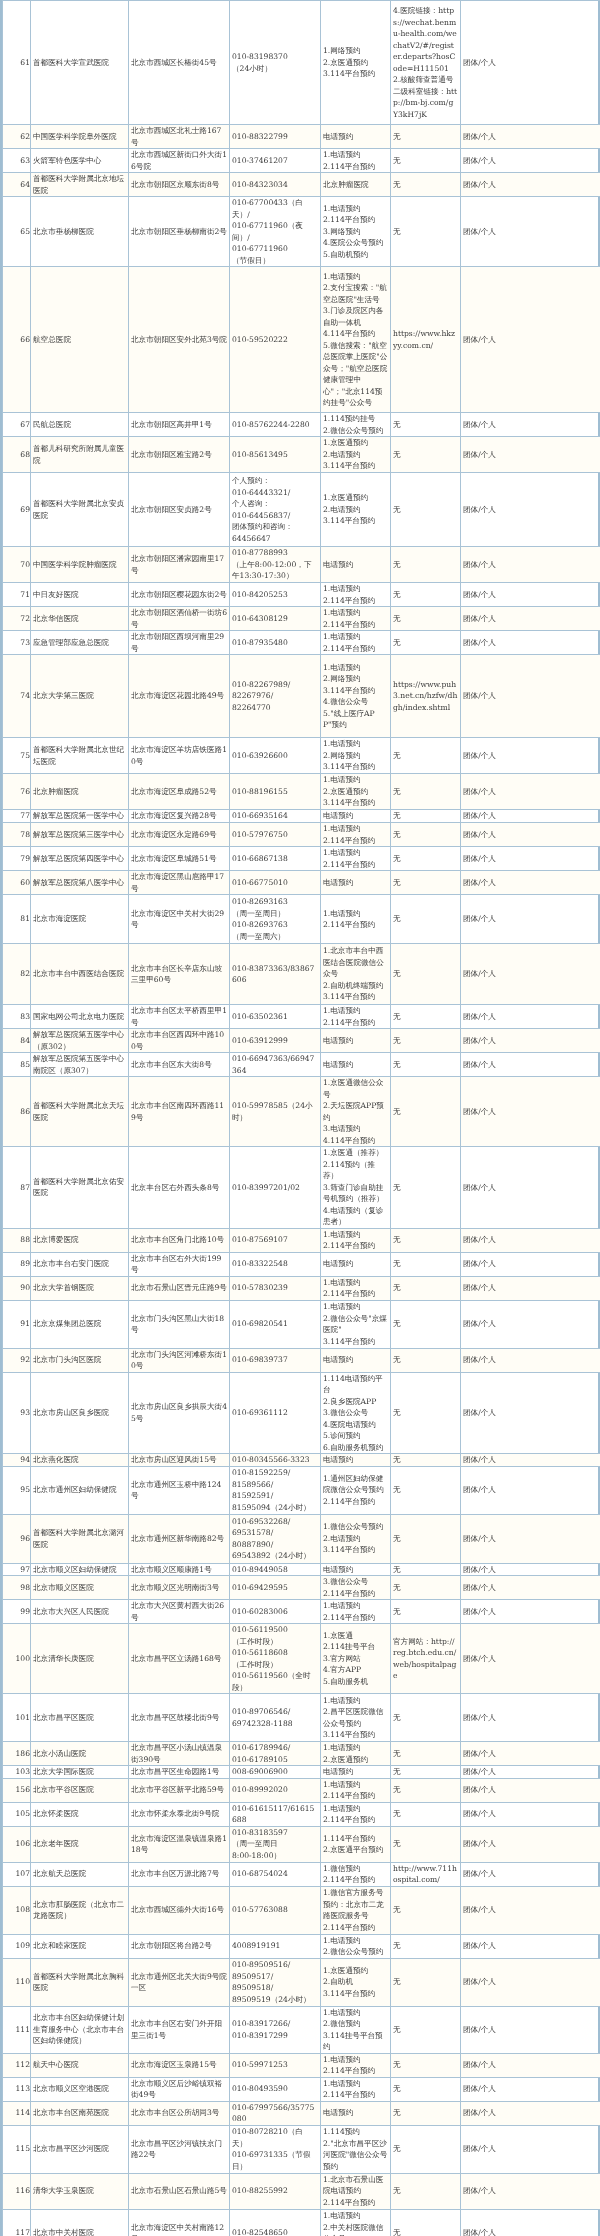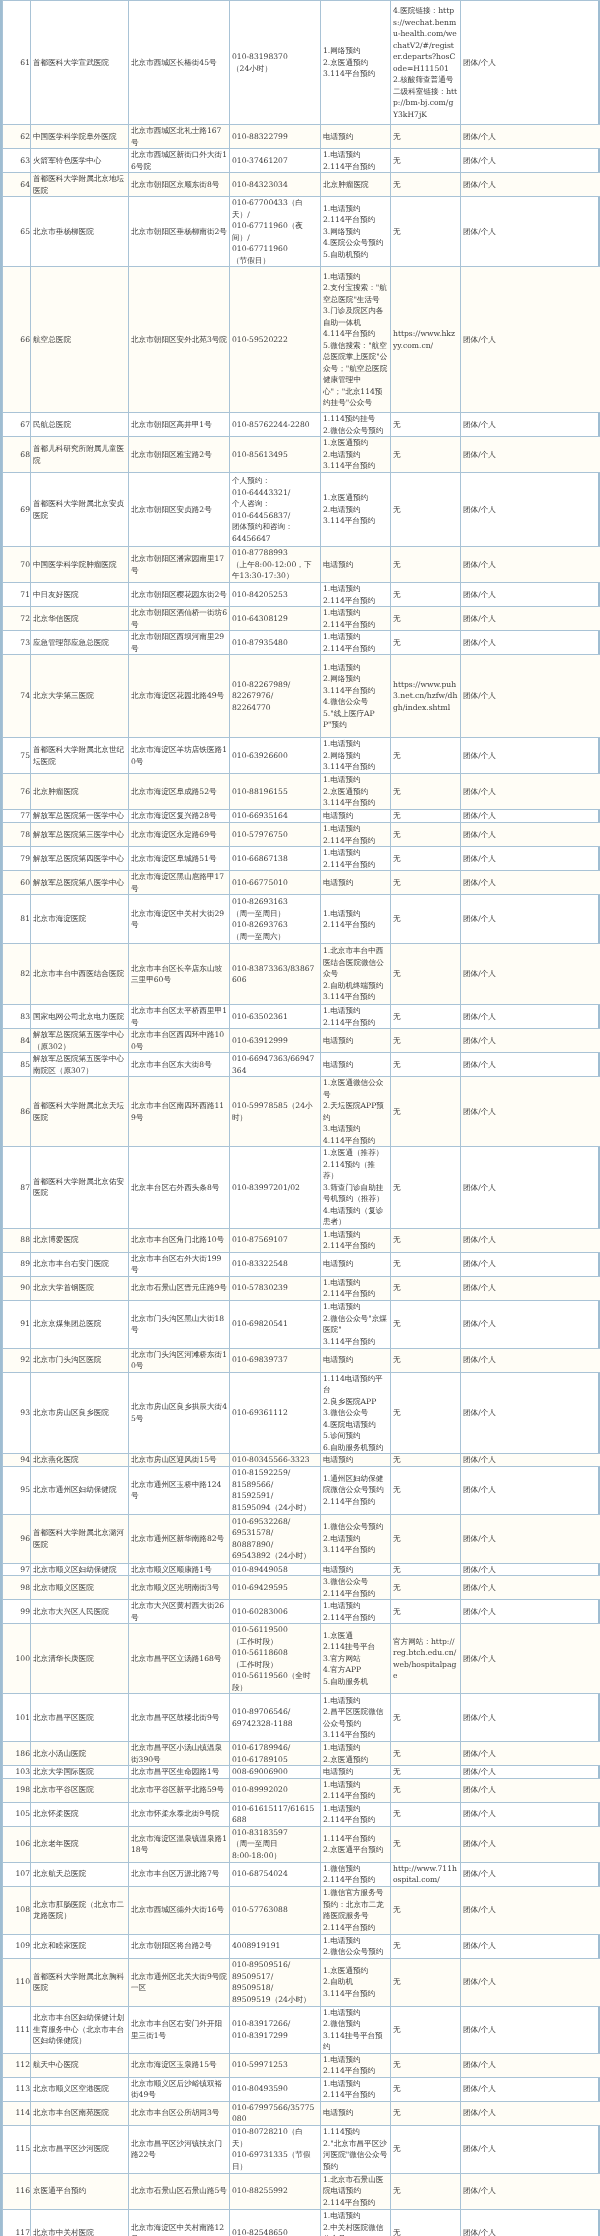--- a/index.html
+++ b/index.html
@@ -495,21 +495,21 @@
         <tr style="height: 12px;">
     <td class="num">103</td>
     <td class="pre">北京大学国际医院</td>
     <td class="pre">北京市昌平区生命园路1号</td>
     <td class="pre">008-69006900</td>
     <td class="pre">电话预约</td>
     <td class="pre">无</td>
     <td>团体/个人</td>
   </tr>
         <tr class="alt" style="height: 24px;">
-    <td class="num">198</td>
+    <td class="num">156</td>
     <td class="pre">北京市平谷区医院</td>
     <td class="pre">北京市平谷区新平北路59号</td>
     <td class="pre">010-89992020</td>
     <td class="pre">1.电话预约
 2.114平台预约</td>
     <td class="pre">无</td>
     <td>团体/个人</td>
   </tr>
         <tr style="height: 24px;">
     <td class="num">105</td>
@@ -624,21 +624,21 @@
     <td class="pre">北京市昌平区沙河镇扶京门路22号</td>
     <td class="pre">010-80728210（白天）
 010-69731335（节假日）</td>
     <td class="pre">1.114预约
 2."北京市昌平区沙河医院"微信公众号预约</td>
     <td class="pre">无</td>
     <td>团体/个人</td>
   </tr>
         <tr class="alt" style="height: 36px;">
     <td class="num">116</td>
-    <td class="pre">京医通平台预约</td>
+    <td class="pre">清华大学玉泉医院</td>
     <td class="pre">北京市石景山区石景山路5号</td>
     <td class="pre">010-88255992</td>
     <td class="pre">1.北京市石景山医院电话预约
 2.114平台预约</td>
     <td class="pre">无</td>
     <td>团体/个人</td>
   </tr>
         <tr style="height: 48px;">
     <td class="num">117</td>
     <td class="pre">北京市中关村医院</td>

